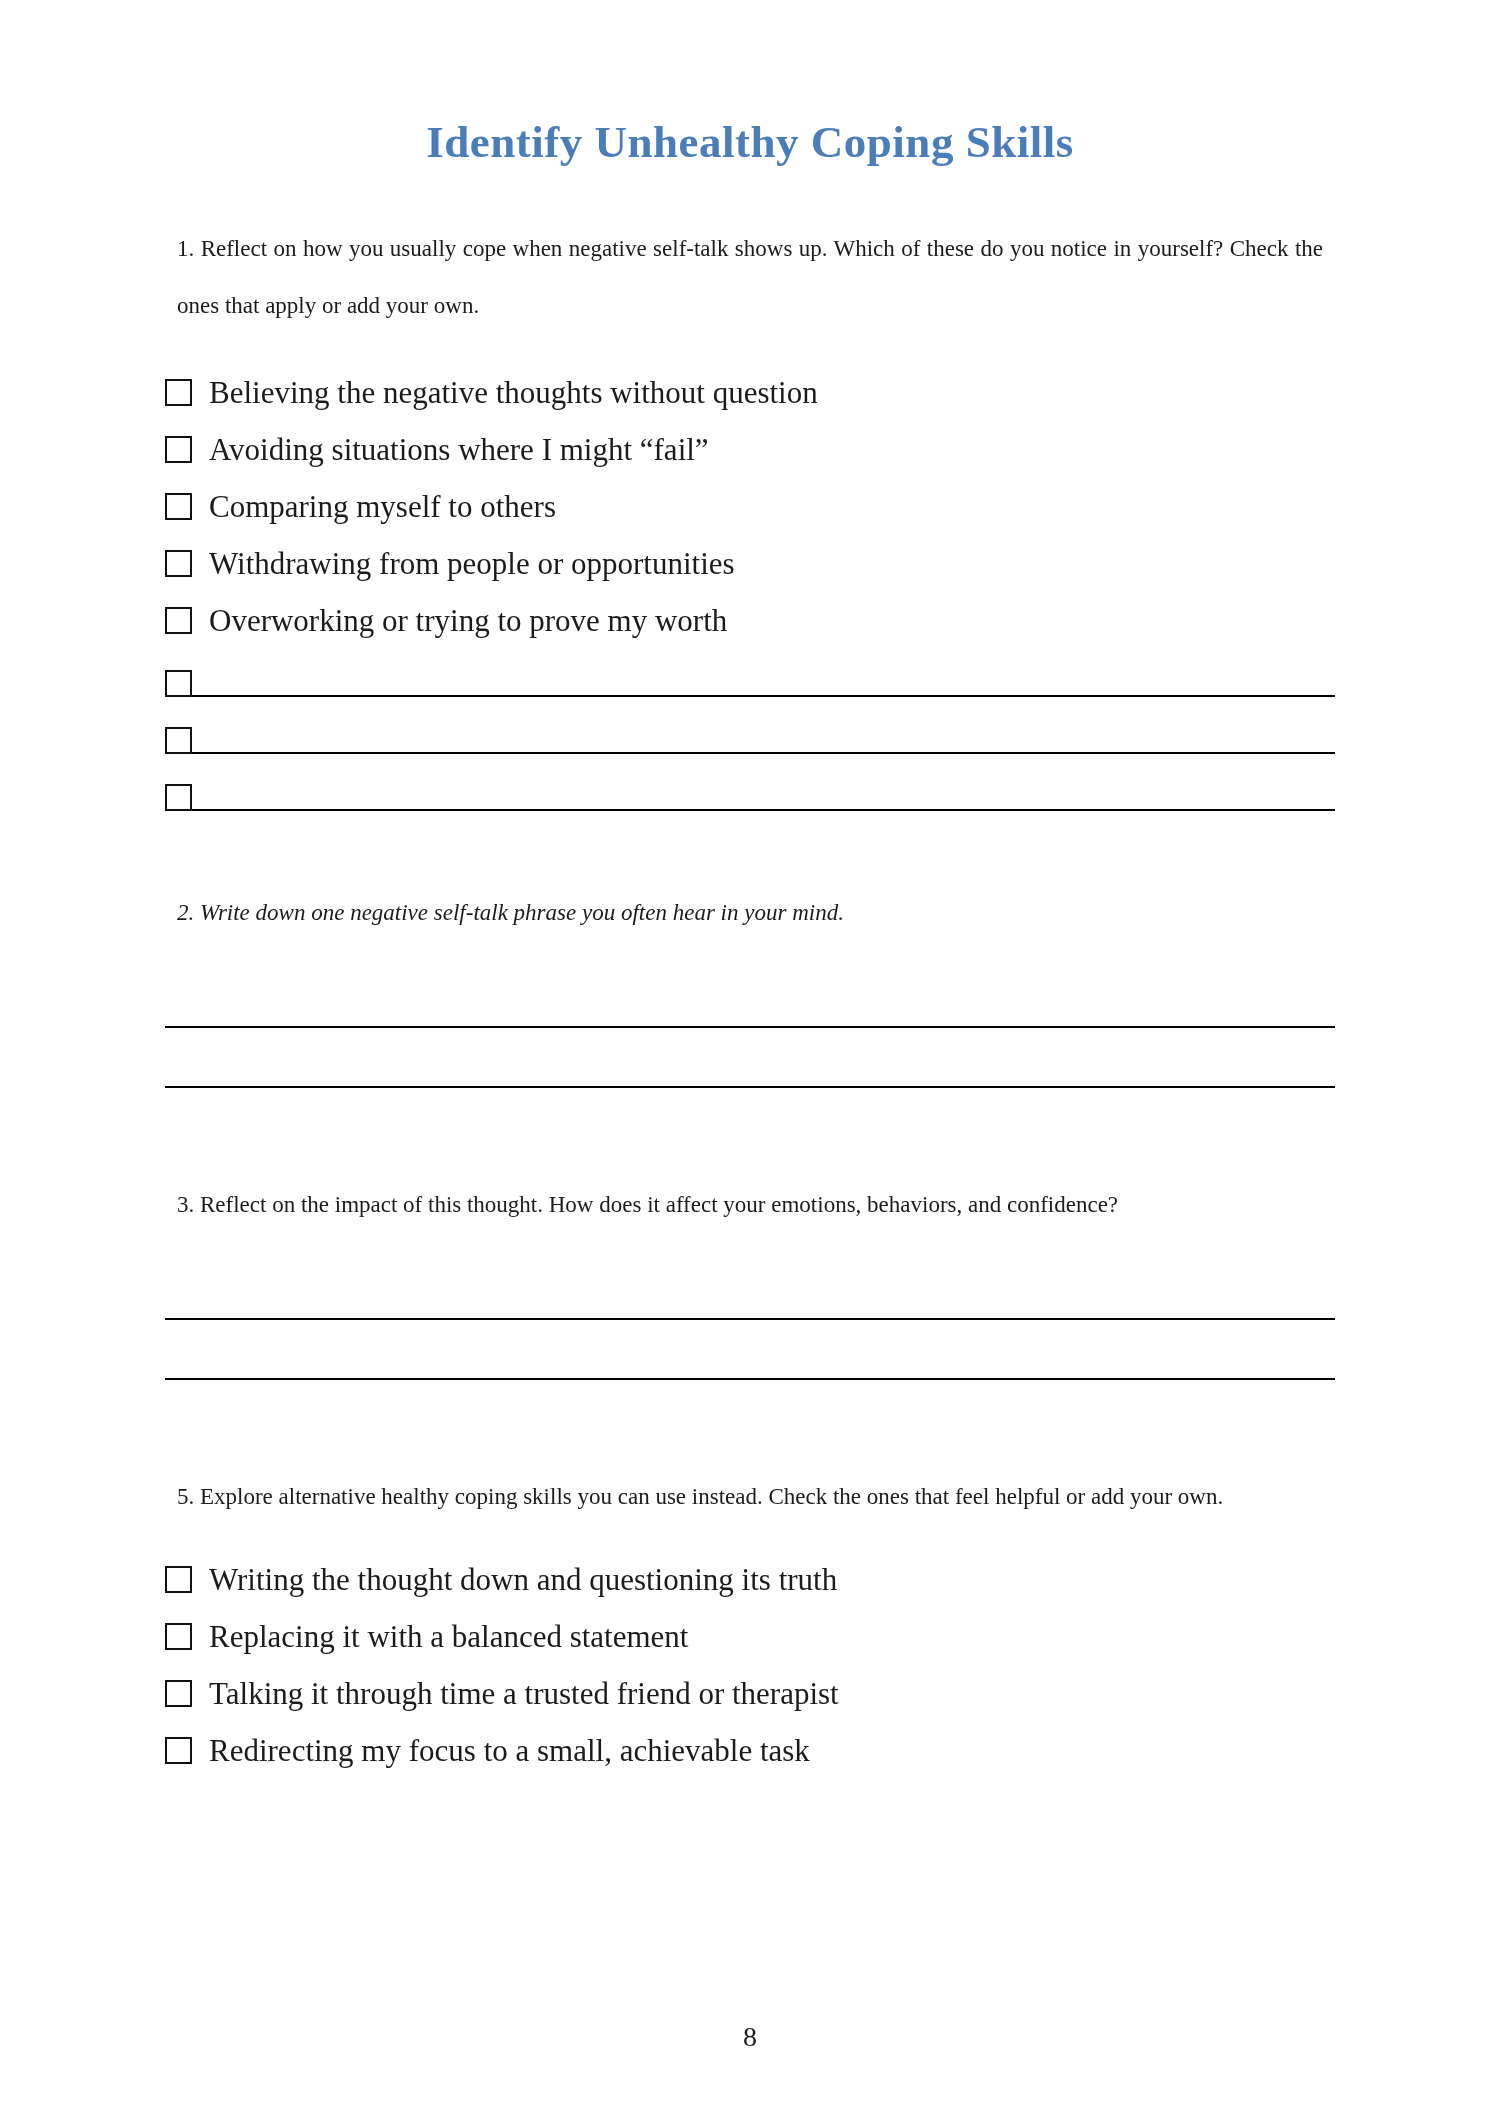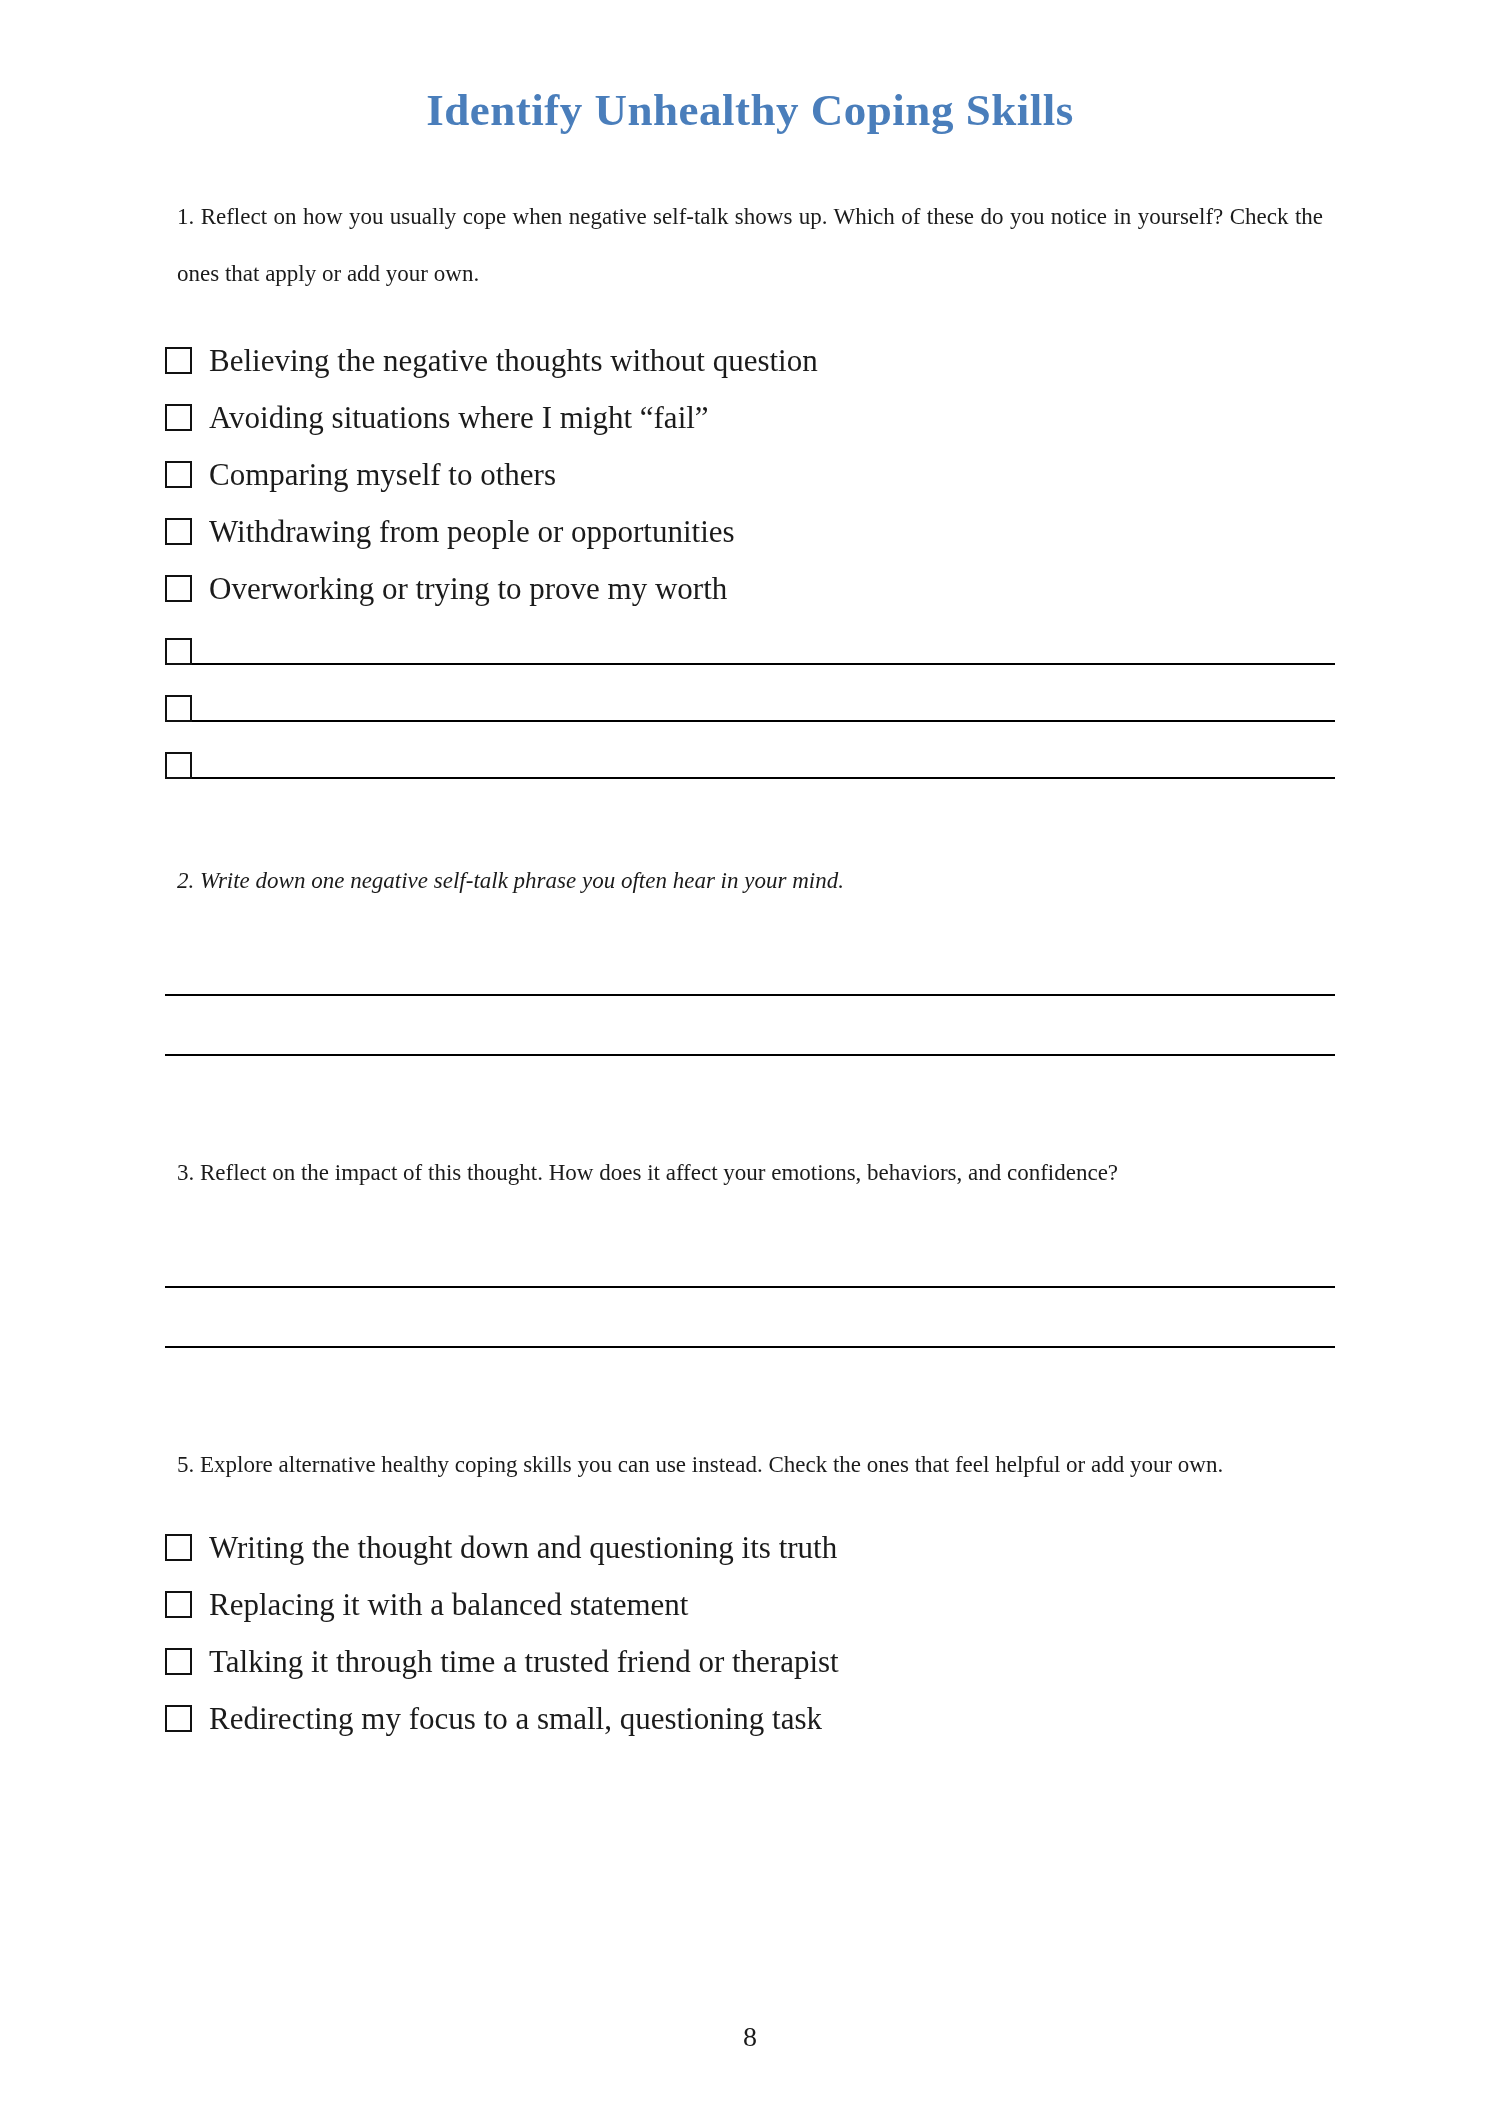--- a/index.html
+++ b/index.html
@@ -12,21 +12,21 @@
     height: 2119px;
     position: relative;
     font-family: "Liberation Serif", "DejaVu Serif", serif;
     color: #1b1b1b;
     overflow: hidden;
   }
   .page {
     box-sizing: border-box;
     width: 1500px;
     height: 2119px;
-    padding: 84px 165px 0 165px;
+    padding: 116px 165px 0 165px;
     position: relative;
   }
   .doc-title {
     text-align: center;
     font-size: 45px;
     font-weight: bold;
     color: #4a7ebb;
     margin: 0 0 52px 0;
     letter-spacing: 0.5px;
   }
@@ -163,19 +163,19 @@
     <div class="check-item">
       <span class="checkbox"></span>
       <span>Replacing it with a balanced statement</span>
     </div>
     <div class="check-item">
       <span class="checkbox"></span>
       <span>Talking it through time a trusted friend or therapist</span>
     </div>
     <div class="check-item">
       <span class="checkbox"></span>
-      <span>Redirecting my focus to a small, questioning task</span>
+      <span>Redirecting my focus to a small, achievable task</span>
     </div>
   </div>
 
   <div class="page-number">8</div>
 
 </div>
 
 </body></html>

